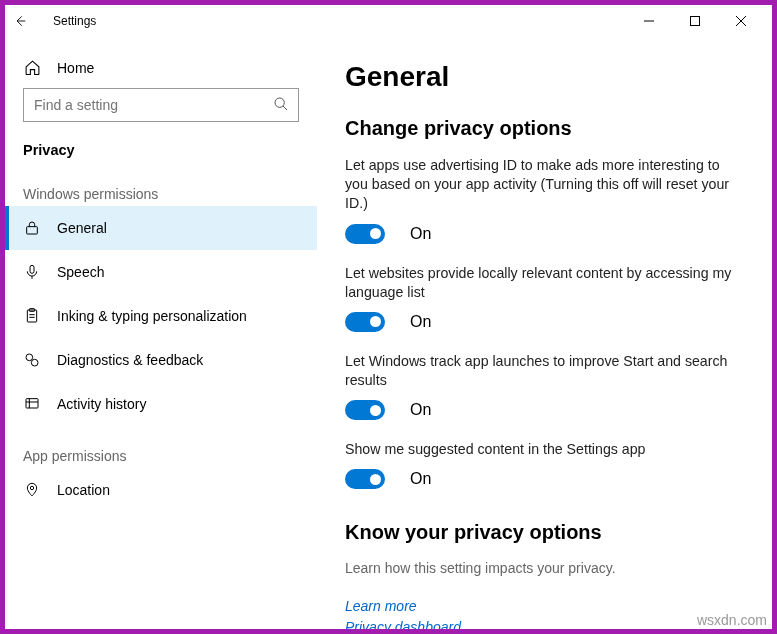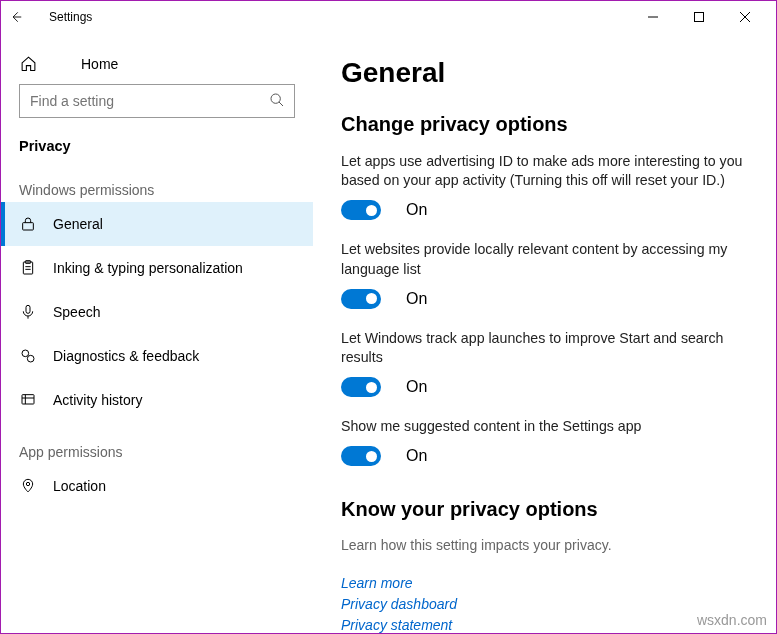--- a/index.html
+++ b/index.html
@@ -1,25 +1,25 @@
 <!DOCTYPE html>
 <html><head>
 <meta charset="utf-8">
 <style>
   * { box-sizing: border-box; margin: 0; padding: 0; font-family: "Segoe UI", Tahoma, sans-serif; }
   body { width: 777px; height: 634px; background: #fff; overflow: hidden; position: relative; }
-  .window { width: 100%; height: 100%; border: 1px solid #a21caf; display: flex; flex-direction: column; }
+  .window { width: 100%; height: 100%; border: 5px solid #a21caf; display: flex; flex-direction: column; }
   .titlebar { height: 32px; display: flex; align-items: center; padding: 0 8px; }
   .titlebar .back { width: 20px; text-align: center; cursor: pointer; font-size: 14px; }
   .titlebar .title { margin-left: 20px; font-size: 12px; color: #000; }
   .winctrl { margin-left: auto; display: flex; }
   .winctrl div { width: 46px; height: 32px; display: flex; align-items: center; justify-content: center; font-size: 11px; cursor: pointer; }
   .body { flex: 1; display: flex; overflow: hidden; }
   .sidebar { width: 312px; padding: 14px 0 0 0; overflow-y: auto; }
-  .home { display: flex; align-items: center; padding: 8px 18px; cursor: pointer; font-size: 14px; gap: 28px; }
+  .home { display: flex; align-items: center; padding: 8px 18px; cursor: pointer; font-size: 14px; }
   .home .icon, .navitem .icon { width: 18px; margin-right: 16px; display:flex; align-items:center; justify-content:center; }
   .searchwrap { margin: 4px 18px 0 18px; }
   .search { width: 100%; height: 34px; border: 1px solid #999; padding: 0 30px 0 10px; font-size: 14px; background: #fff; }
   .searchwrap { position: relative; }
   .searchicon { position: absolute; right: 10px; top: 8px; color: #555; }
   .sectiontitle { padding: 20px 18px 6px 18px; font-weight: 600; font-size: 14.5px; }
   .grouplabel { padding: 22px 18px 4px 18px; color: #666; font-size: 14px; }
   .navitem { display: flex; align-items: center; height: 44px; padding: 0 18px; cursor: pointer; font-size: 14px; position: relative; }
   .navitem.active { background: #dff1fb; }
   .navitem.active::before { content: ""; position: absolute; left: 0; top: 0; bottom: 0; width: 4px; background: #0078d4; }
@@ -95,36 +95,36 @@
           <svg width="16" height="16" viewBox="0 0 24 24" fill="none" stroke="#000" stroke-width="1.5">
               <rect x="4" y="10" width="16" height="11" rx="1"></rect>
               <path d="M8 10V7a4 4 0 0 1 8 0v3"></path>
             </svg>
         </span>
         <span>General</span>
       </div>
       <div class="navitem">
         <span class="icon">
           <svg width="16" height="16" viewBox="0 0 24 24" fill="none" stroke="#000" stroke-width="1.5">
+              <rect x="9" y="2" width="6" height="12" rx="3"></rect>
+              <path d="M5 11a7 7 0 0 0 14 0M12 18v4"></path>
+            </svg>
+        </span>
+        <span>Speech</span>
+      </div>
+      <div class="navitem">
+        <span class="icon">
+          <svg width="16" height="16" viewBox="0 0 24 24" fill="none" stroke="#000" stroke-width="1.5">
               <rect x="5" y="3" width="14" height="18" rx="1"></rect>
               <rect x="8" y="1" width="8" height="4" rx="1"></rect>
               <line x1="8" y1="10" x2="16" y2="10"></line>
               <line x1="8" y1="14" x2="16" y2="14"></line>
             </svg>
         </span>
         <span>Inking &amp; typing personalization</span>
-      </div>
-      <div class="navitem">
-        <span class="icon">
-          <svg width="16" height="16" viewBox="0 0 24 24" fill="none" stroke="#000" stroke-width="1.5">
-              <rect x="9" y="2" width="6" height="12" rx="3"></rect>
-              <path d="M5 11a7 7 0 0 0 14 0M12 18v4"></path>
-            </svg>
-        </span>
-        <span>Speech</span>
       </div>
       <div class="navitem">
         <span class="icon">
           <svg width="16" height="16" viewBox="0 0 24 24" fill="none" stroke="#000" stroke-width="1.5">
               <circle cx="8" cy="8" r="5"></circle>
               <circle cx="16" cy="16" r="5"></circle>
             </svg>
         </span>
         <span>Diagnostics &amp; feedback</span>
       </div>

